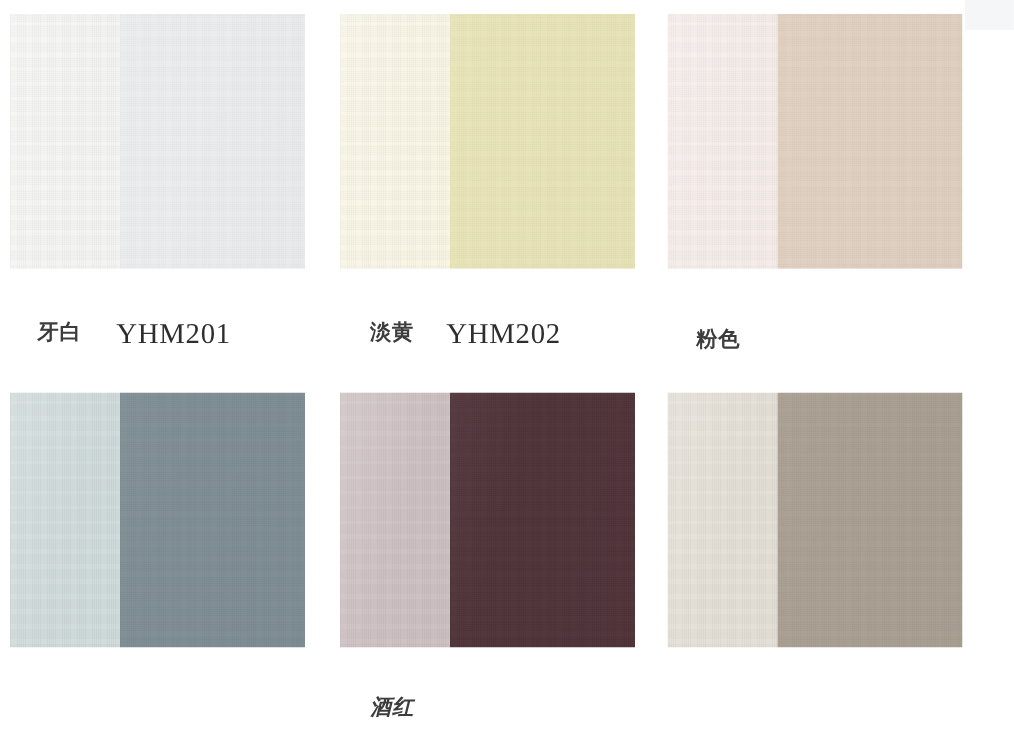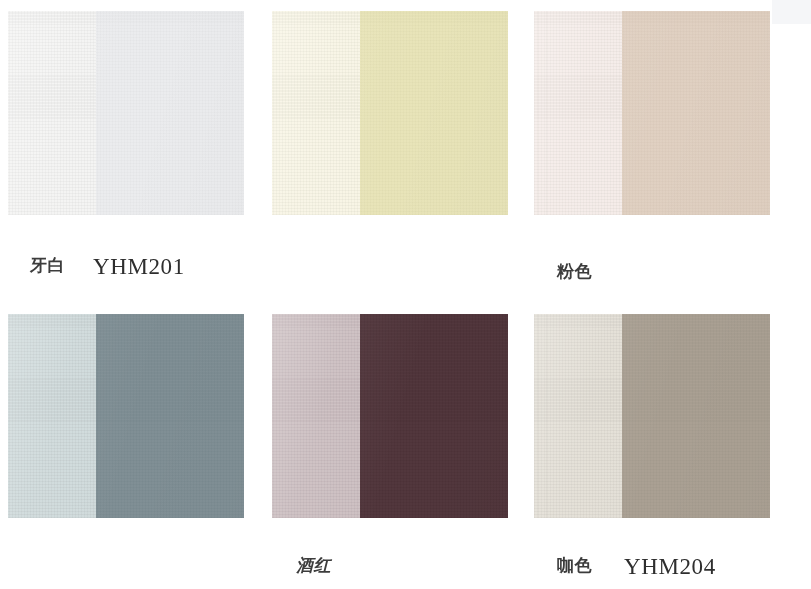--- a/index.html
+++ b/index.html
@@ -127,20 +127,25 @@
       <span style="display: inline-block; width: 28px;"></span>
       <span class="caption-code">YHM201</span>
     </div>
     <div class="swatch-card" style="left: 272px; top: 11px; width: 236px; height: 204px;">
       <div class="swatch-block" style="height: 204px;">
         <div class="swatch-panel left" style="background: rgb(248, 245, 228);"></div>
         <div class="swatch-panel right" style="background: rgb(232, 228, 183);"></div>
         <div class="swatch-sheen"></div>
       </div>
     </div>
+    <div class="swatch-caption" style="left: 296px; top: 254px; width: auto;">
+      <span class="caption-name">淡黄</span>
+      <span style="display: inline-block; width: 26px;"></span>
+      <span class="caption-code">YHM202</span>
+    </div>
     <div class="swatch-card" style="left: 534px; top: 11px; width: 236px; height: 204px;">
       <div class="swatch-block" style="height: 204px;">
         <div class="swatch-panel left" style="background: rgb(245, 236, 232);"></div>
         <div class="swatch-panel right" style="background: rgb(224, 207, 192);"></div>
         <div class="swatch-sheen"></div>
       </div>
     </div>
     <div class="swatch-caption" style="left: 557px; top: 260px; width: auto;">
       <span class="caption-name">粉色</span>
       <span style="display: inline-block; width: 28px;"></span>
@@ -163,20 +168,15 @@
       <span class="caption-name">酒红</span>
       <span style="display: inline-block; width: 32px;"></span>
     </div>
     <div class="swatch-card" style="left: 534px; top: 314px; width: 236px; height: 204px;">
       <div class="swatch-block" style="height: 204px;">
         <div class="swatch-panel left" style="background: rgb(226, 222, 213);"></div>
         <div class="swatch-panel right" style="background: rgb(168, 158, 145);"></div>
         <div class="swatch-sheen"></div>
       </div>
     </div>
-    <div class="swatch-caption" style="left: 557px; top: 554px; width: auto;">
-      <span class="caption-name">咖色</span>
-      <span style="display: inline-block; width: 32px;"></span>
-      <span class="caption-code">YHM204</span>
-    </div>
   </div>
 
 <div id="corner-mark" style="background: rgb(245, 246, 248);"></div>
 
 </body></html>

